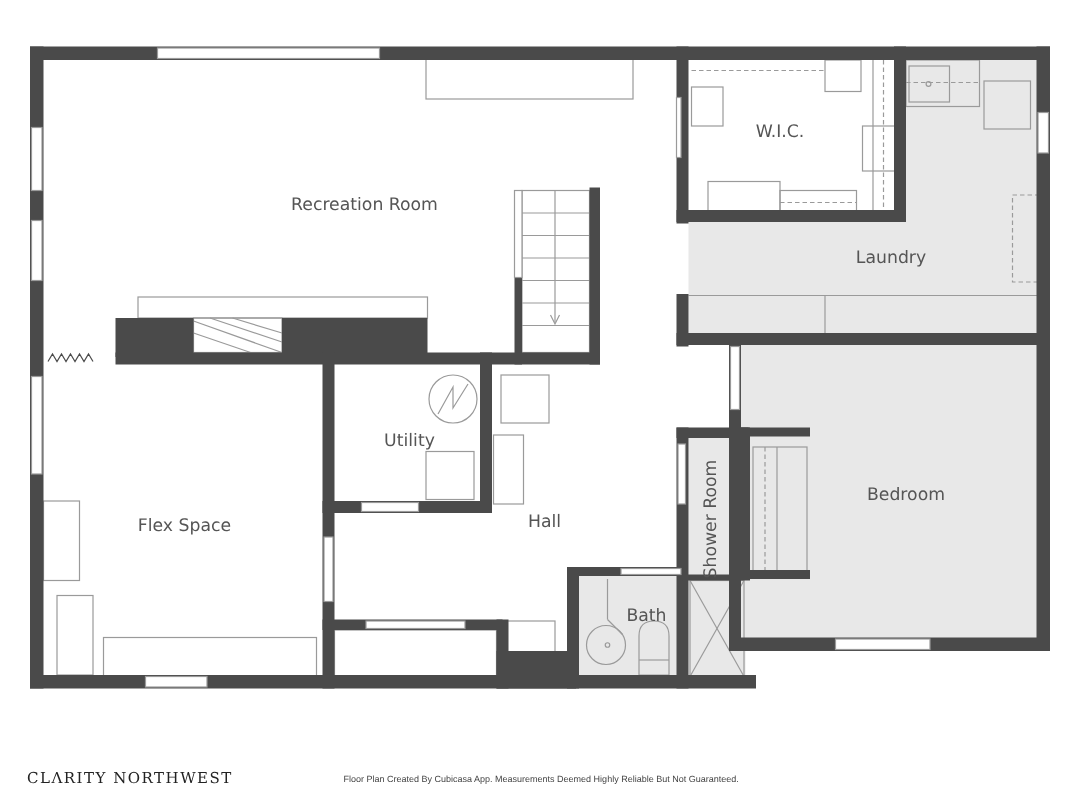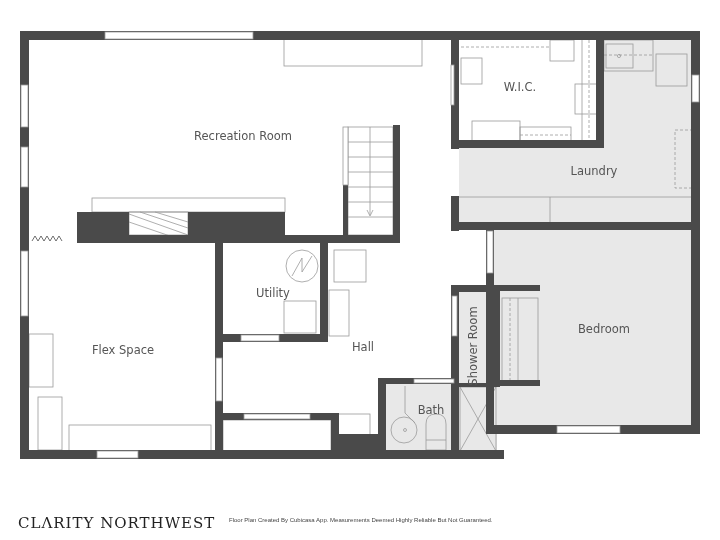--- a/index.html
+++ b/index.html
@@ -1,19 +1,19 @@
 <!DOCTYPE html>
 <html><head>
 <meta charset="utf-8">
 <style>
   html, body { margin: 0; padding: 0; background: #ffffff; }
   body { width: 720px; height: 540px; position: relative; overflow: hidden; font-family: "DejaVu Sans", sans-serif; }
   #plan { position: absolute; left: 0; top: 0; }
   .room-label { font-family: "DejaVu Sans", sans-serif; font-size: 11.5px; fill: #555555; }
-  .brand { position: absolute; left: 18px; top: 514px; font-family: "DejaVu Serif", serif; font-size: 15px; letter-spacing: 1px; color: #222; }
+  .brand { position: absolute; left: 18px; top: 514px; font-family: "DejaVu Serif", serif; font-size: 10px; letter-spacing: 1px; color: #222; }
   .disclaimer { position: absolute; left: 229px; top: 517px; font-family: "Liberation Sans", sans-serif; font-size: 6px; color: #444; }
 </style>
 </head>
 <body>
 
 <svg id="plan" width="720" height="540" viewBox="0 0 720 540" xmlns="http://www.w3.org/2000/svg">
 
   <g fill="#e8e8e8">
     <rect x="604" y="38" width="88" height="186"></rect>
     <rect x="459" y="148" width="233" height="76"></rect>

